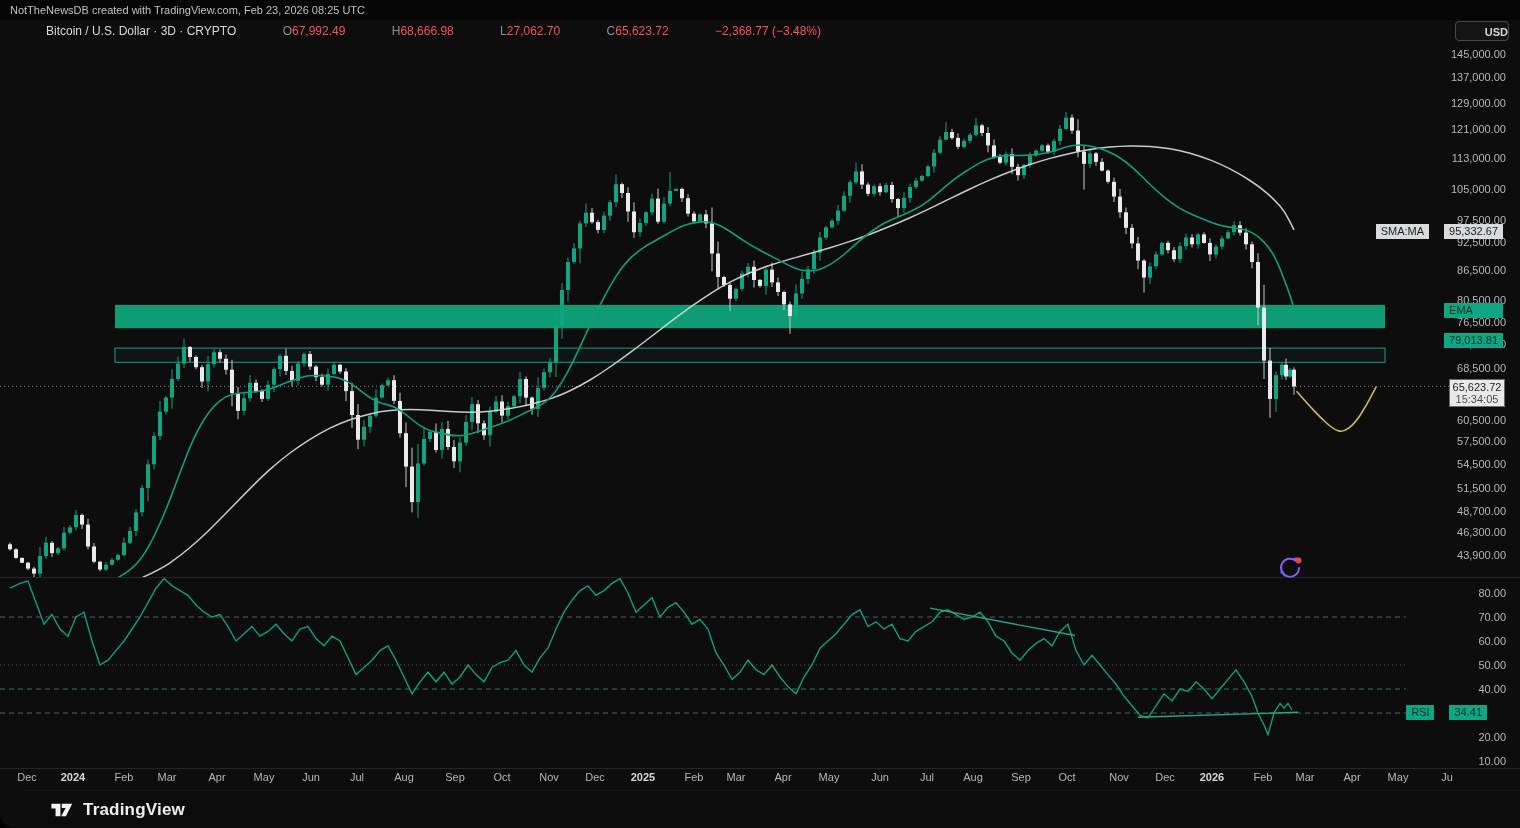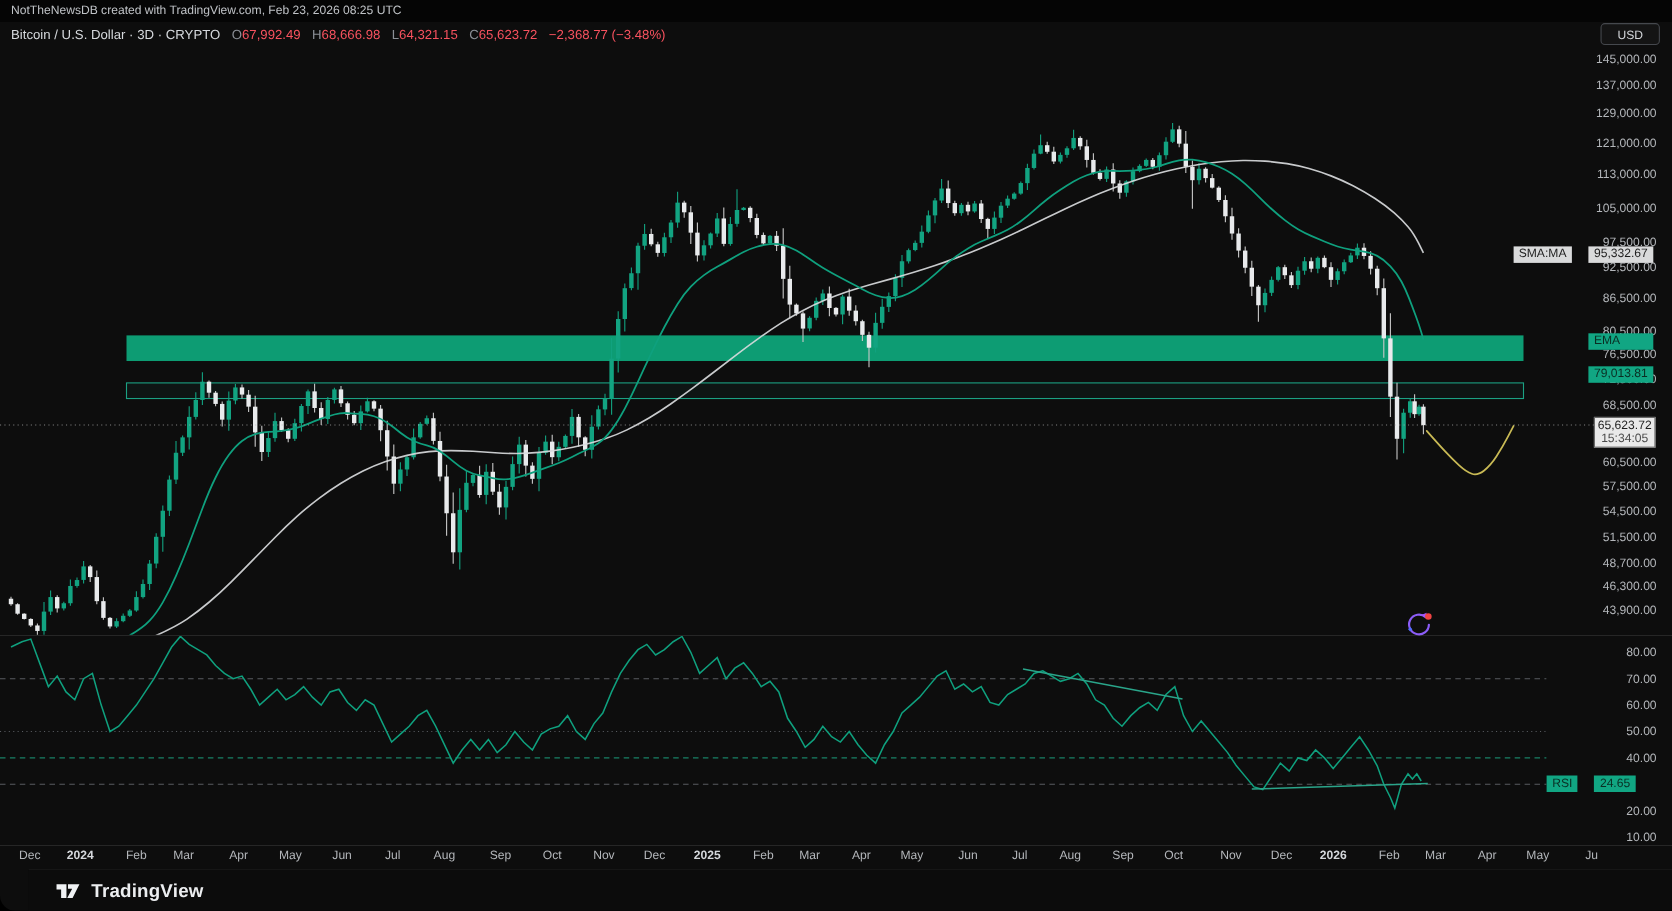--- a/index.html
+++ b/index.html
@@ -3,25 +3,25 @@
 <meta charset="utf-8">
 <style>
   html,body{margin:0;padding:0;background:#000;}
   body{width:1520px;height:828px;overflow:hidden;font-family:"Liberation Sans",sans-serif;}
   .page{position:relative;width:1520px;height:828px;background:#0d0d0d;border-radius:14px;}
   .attribution{position:absolute;left:0;top:0;width:1520px;height:20px;background:#050505;
     color:#bfc2c6;font-size:11px;line-height:20px;padding-left:10px;box-sizing:border-box;white-space:nowrap;}
   .chart-wrap{position:absolute;left:0;top:20px;width:1520px;height:770px;}
   svg text{font-family:"Liberation Sans",sans-serif;}
   .symbol-row{position:absolute;left:10px;top:24px;font-size:12px;color:#d6d9dd;white-space:nowrap;z-index:5;}
-  .symbol-row .tk{margin-right:7px;}
+  .symbol-row .tk{margin-right:7px;margin-left:36px;}
   .symbol-row .pre{color:#8b8f96;}
   .symbol-row .neg{color:#f7525f;}
   .usd-btn{position:absolute;left:1455px;top:21px;width:54px;height:20px;border:1px solid #45484d;
-    border-radius:4px;color:#d3d6da;font-size:11px;font-weight:normal;text-align:center;line-height:20px;
+    border-radius:4px;color:#d3d6da;font-size:11px;font-weight:bold;text-align:right;line-height:20px;
     box-sizing:border-box;background:#141414;z-index:6;}
   .badge{position:absolute;display:flex;gap:15px;z-index:6;font-size:11px;line-height:15px;}
   .badge .bx{padding:0 5px;height:15px;white-space:nowrap;}
   .badge-sma{top:224px;right:17px;}
   .badge-sma .bx{background:#d9dadb;color:#1c1c1c;}
   .badge-ema{top:303px;right:17px;flex-direction:column;}
   .badge-ema .bx{background:#11a683;color:#0a2e23;}
   .badge-rsi{top:705px;right:33px;padding-left:32px;}
   .badge-rsi .bx{background:#11a683;color:#0a2e23;}
   .price-box{position:absolute;top:379px;right:15px;width:54px;background:#e9e9e9;border:1px solid #6a6a6a;
@@ -564,21 +564,21 @@
           <text x="1398" y="761" text-anchor="middle" font-size="11" fill="#b4b7bb" font-weight="normal">May</text>
           <text x="1447" y="761" text-anchor="middle" font-size="11" fill="#b4b7bb" font-weight="normal">Ju</text>
         </g>
       </svg>
   </div>
 
   <div class="symbol-row">
     <span class="tk">Bitcoin / U.S. Dollar · 3D · CRYPTO</span>
     <span class="tk"><span class="pre">O</span><span class="neg">67,992.49</span></span>
     <span class="tk"><span class="pre">H</span><span class="neg">68,666.98</span></span>
-    <span class="tk"><span class="pre">L</span><span class="neg">64,321.15</span></span>
+    <span class="tk"><span class="pre">L</span><span class="neg">27,062.70</span></span>
     <span class="tk"><span class="pre">C</span><span class="neg">65,623.72</span></span>
     <span class="tk neg">−2,368.77 (−3.48%)</span>
   </div>
 
   <div class="usd-btn">USD</div>
 
   <div class="badge badge-sma">
     <span class="bx">SMA:MA</span>
     <span class="bx">95,332.67</span>
   </div>
@@ -588,21 +588,21 @@
     <span class="bx">79,013.81</span>
   </div>
 
   <div class="price-box">
     <div>65,623.72</div>
     <div class="cd">15:34:05</div>
   </div>
 
   <div class="badge badge-rsi">
     <span class="bx">RSI</span>
-    <span class="bx">24.65</span>
+    <span class="bx">34.41</span>
   </div>
 
   <div class="cycle-icon">
     <svg width="28" height="28" viewBox="0 0 28 28">
       <path d="M20 7 A9 9 0 1 0 23 14" fill="none" stroke="#8b5cf6" stroke-width="2" stroke-linecap="round"></path>
       <path d="M20 7 l1 -4 l-5 2 z" fill="#a855f7"></path>
       <circle cx="22.5" cy="6.5" r="3" fill="#ef4444"></circle>
       <path d="M6 16 l2 2 l-2 2 l-2 -2 z" fill="#536dfe"></path>
     </svg>
   </div>

